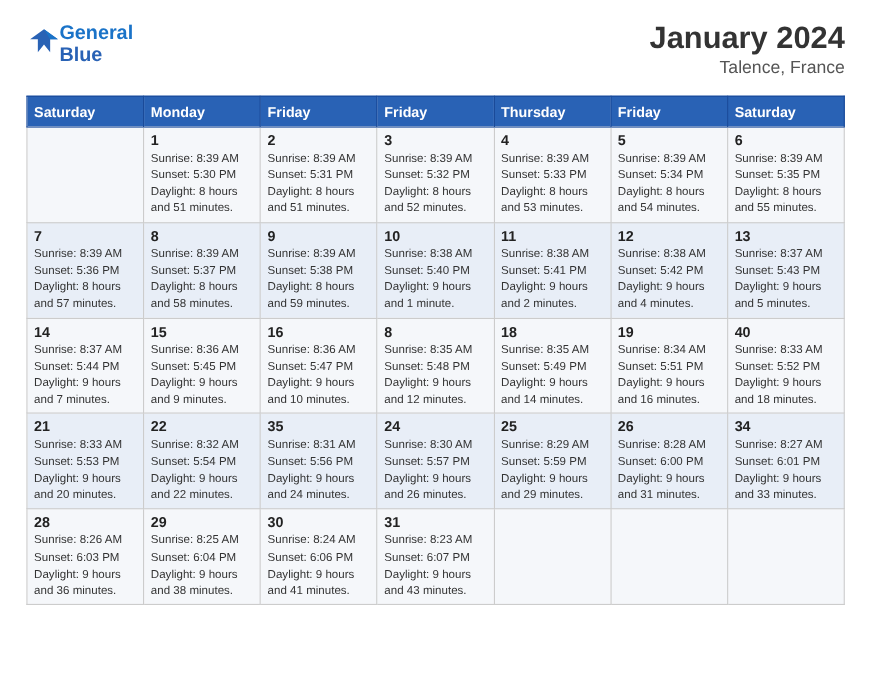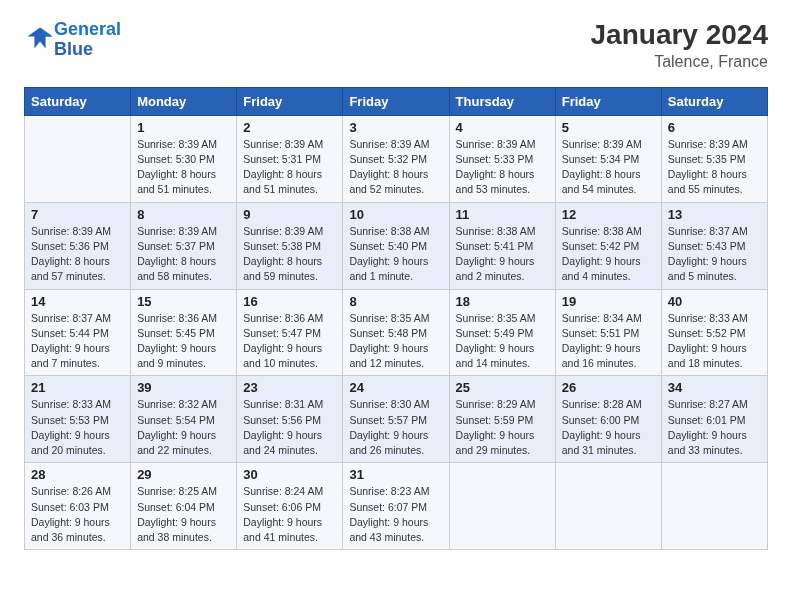--- a/index.html
+++ b/index.html
@@ -222,25 +222,25 @@
             <span class="day-num">40</span>
             <div class="day-info">Sunrise: 8:33 AM<br>Sunset: 5:52 PM<br>Daylight: 9 hours and 18 minutes.</div>
           </td>
         </tr>
         <tr>
           <td>
             <span class="day-num">21</span>
             <div class="day-info">Sunrise: 8:33 AM<br>Sunset: 5:53 PM<br>Daylight: 9 hours and 20 minutes.</div>
           </td>
           <td>
-            <span class="day-num">39</span>
+            <span class="day-num">22</span>
             <div class="day-info">Sunrise: 8:32 AM<br>Sunset: 5:54 PM<br>Daylight: 9 hours and 22 minutes.</div>
           </td>
           <td>
-            <span class="day-num">23</span>
+            <span class="day-num">35</span>
             <div class="day-info">Sunrise: 8:31 AM<br>Sunset: 5:56 PM<br>Daylight: 9 hours and 24 minutes.</div>
           </td>
           <td>
             <span class="day-num">24</span>
             <div class="day-info">Sunrise: 8:30 AM<br>Sunset: 5:57 PM<br>Daylight: 9 hours and 26 minutes.</div>
           </td>
           <td>
             <span class="day-num">25</span>
             <div class="day-info">Sunrise: 8:29 AM<br>Sunset: 5:59 PM<br>Daylight: 9 hours and 29 minutes.</div>
           </td>

